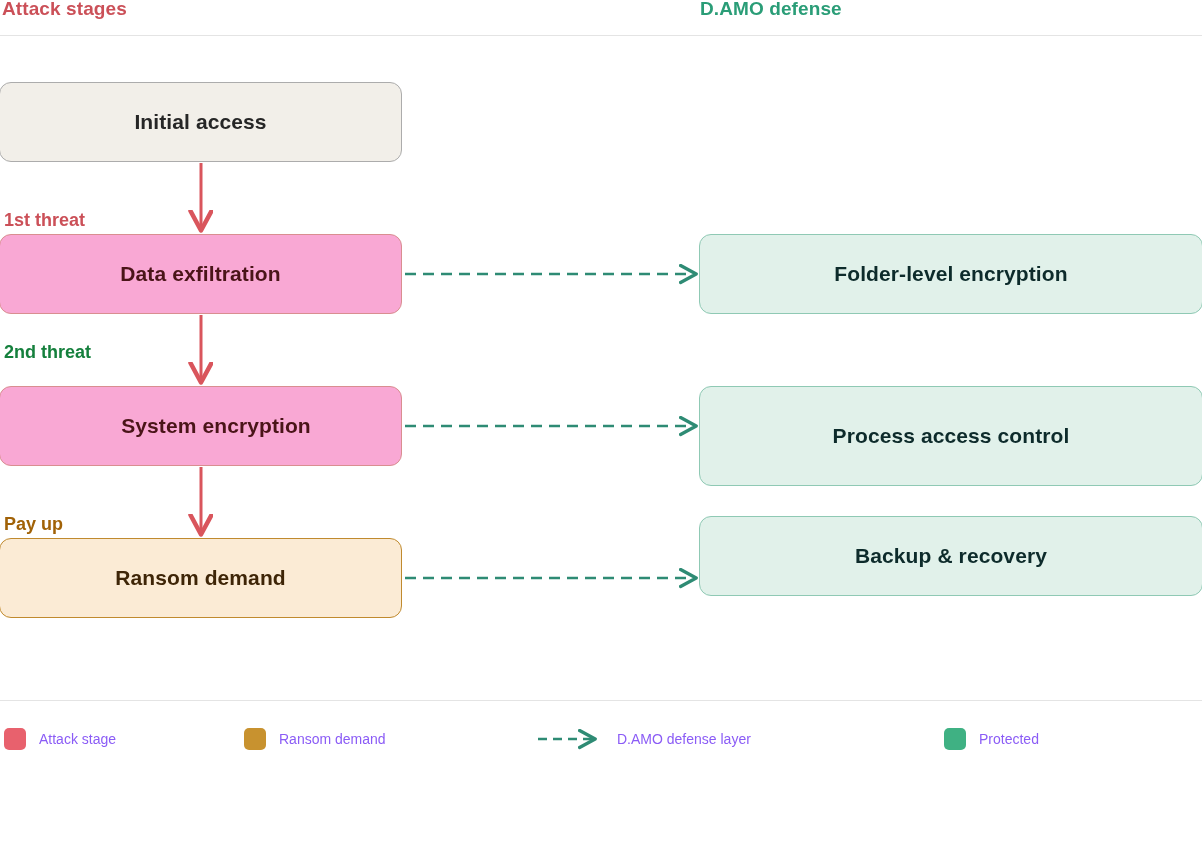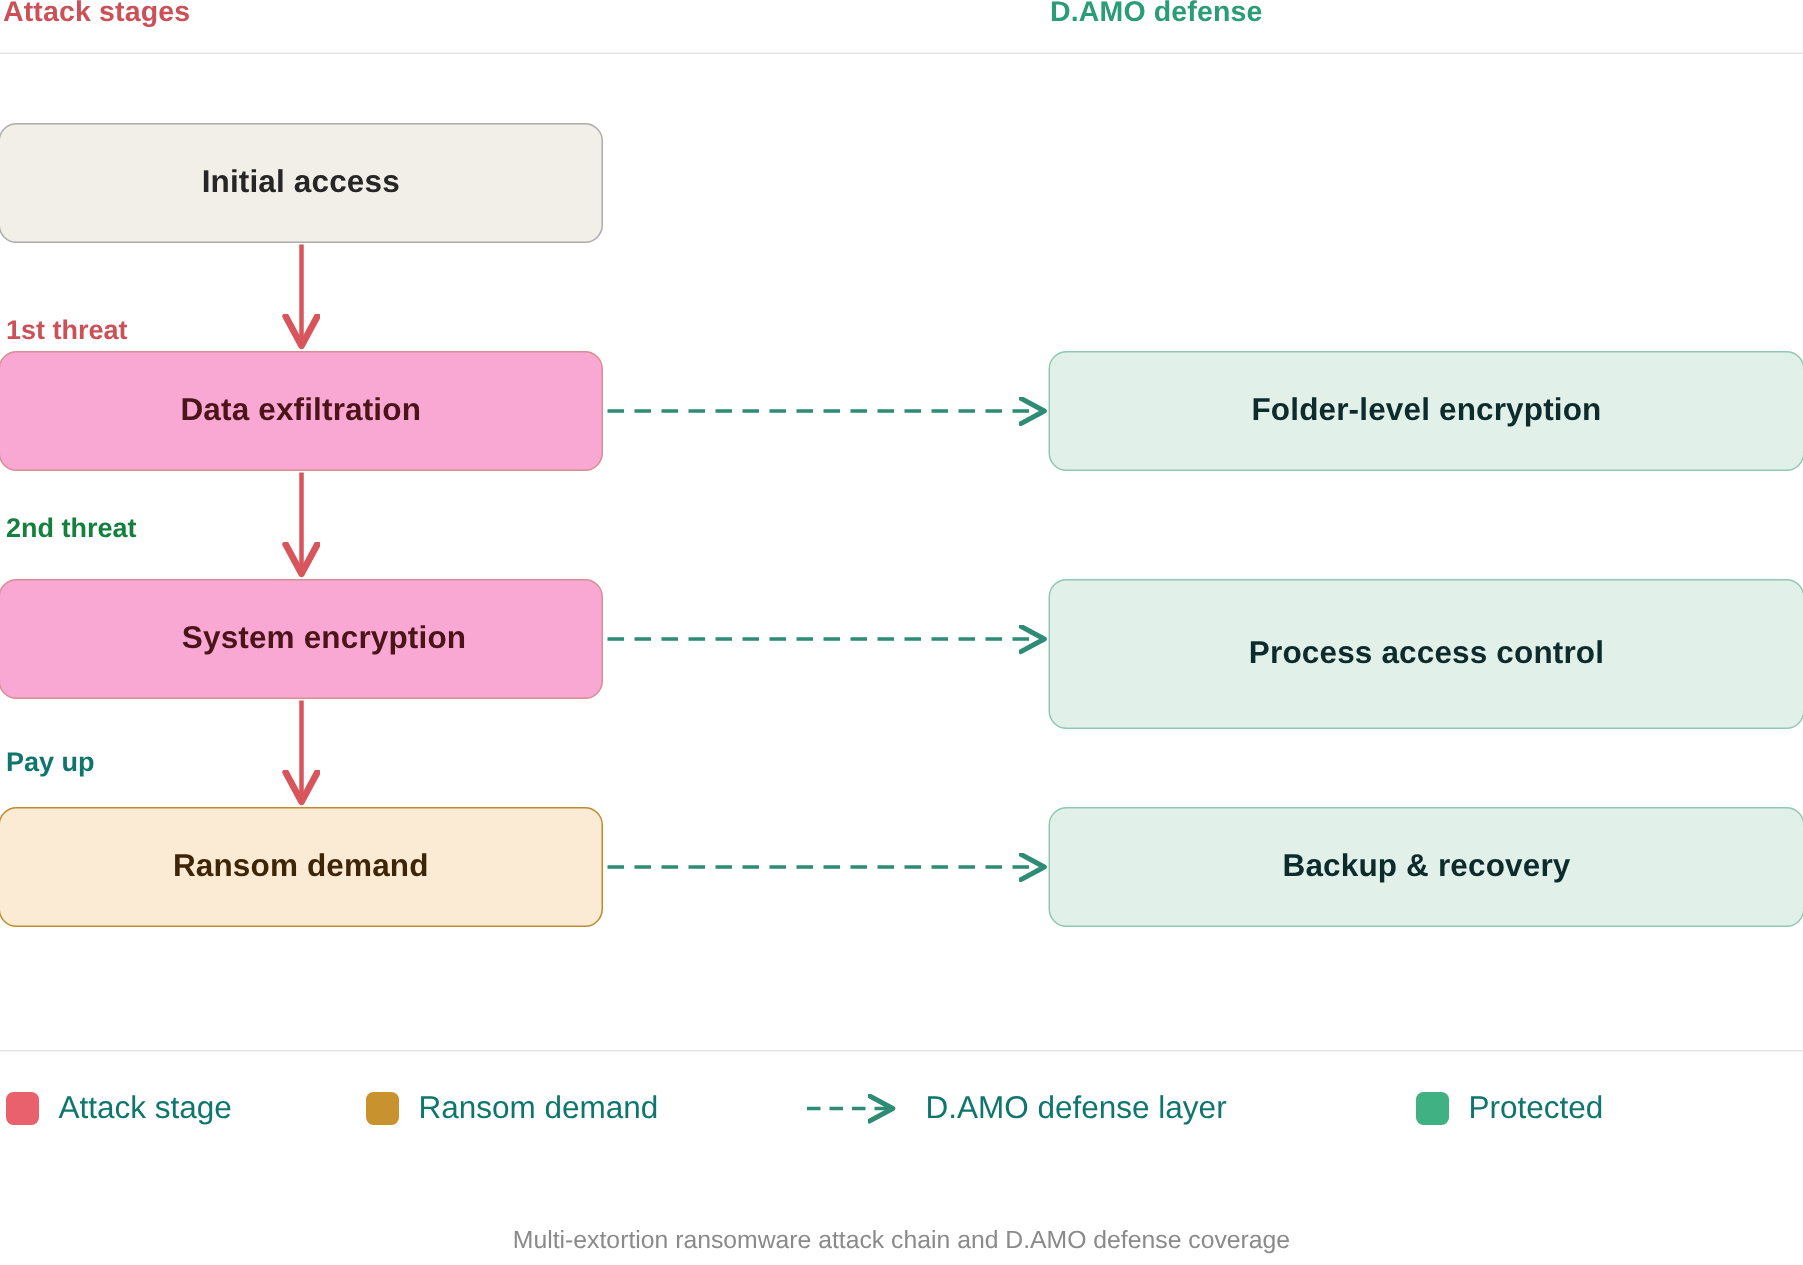--- a/index.html
+++ b/index.html
@@ -95,32 +95,32 @@
   .col-left  { left: -1px; width: 403px; }
   .col-right { left: 699px; width: 504px; }
 
   #node-initial   { top: 82px;  height: 80px; }
   #node-exfil     { top: 234px; height: 80px; }
   #node-sysenc    { top: 386px; height: 80px; padding-left: 31px; }
   #node-ransom    { top: 538px; height: 80px; }
 
   #node-folder    { top: 234px; height: 80px; }
   #node-process   { top: 386px; height: 100px; }
-  #node-backup    { top: 538px; height: 80px; }
+  #node-backup    { top: 516px; height: 80px; }
 
   
   .edge-label {
     position: absolute;
     font-size: 18px;
     font-weight: bold;
     white-space: nowrap;
   }
   #edge-label-1 { left: 4px; top: 210px; color: #CB5058; }
   #edge-label-2 { left: 4px; top: 342px; color: #15803d; }
-  #edge-label-3 { left: 4px; top: 498px; color: #0f766e; }
+  #edge-label-3 { left: 4px; top: 514px; color: #a16207; }
 
   
   #arrows {
     position: absolute;
     left: 0; top: 0;
     width: 1202px;
     height: 843px;
     pointer-events: none;
   }
 
@@ -140,22 +140,22 @@
     align-items: center;
     height: 34px;
   }
   .legend-swatch {
     width: 22px;
     height: 22px;
     border-radius: 5px;
     flex: 0 0 auto;
   }
   .legend-text {
-    font-size: 21px;
-    color: #0f766e;
+    font-size: 14px;
+    color: #8b5cf6;
     margin-left: 13px;
     white-space: nowrap;
   }
   #legend-item-0 { left: 4px;   }
   #legend-item-1 { left: 244px; }
   #legend-item-2 { left: 536px; }
   #legend-item-3 { left: 944px; }
 
   .legend-dash {
     width: 68px;
@@ -265,15 +265,14 @@
       <span class="legend-text">D.AMO defense layer</span>
     </div>
 
     <div class="legend-item" id="legend-item-3">
       <span class="legend-swatch" style="background:#3FB183"></span>
       <span class="legend-text">Protected</span>
     </div>
 
   </div>
 
-  <div id="caption">Multi-extortion ransomware attack chain and D.AMO defense coverage</div>
 
 </div>
 
 </body></html>

